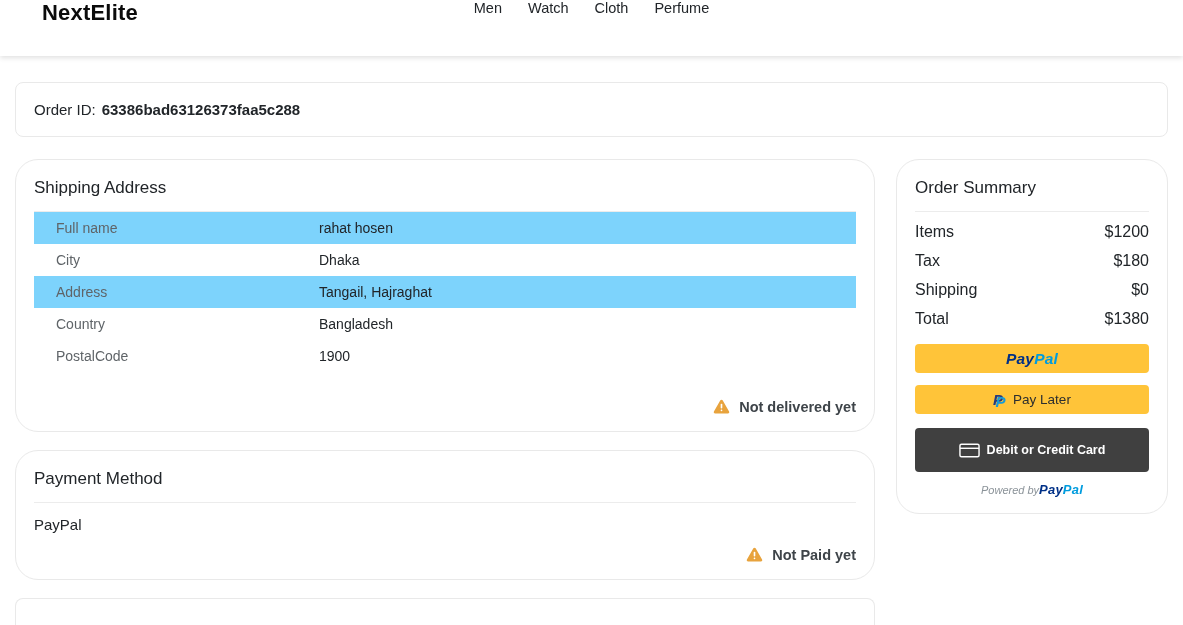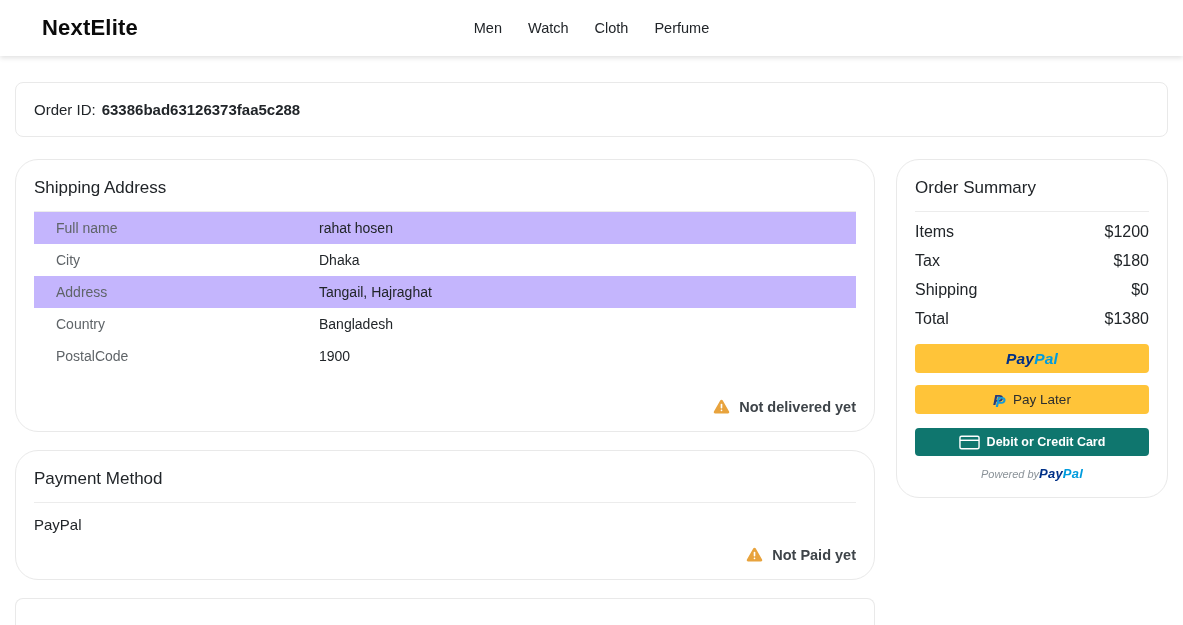--- a/index.html
+++ b/index.html
@@ -7,21 +7,20 @@
   body {
     font-family: "Liberation Sans", "DejaVu Sans", sans-serif;
     background: #ffffff;
     color: #212529;
   }
   
   .header {
     height: 56px;
     background: #fff;
     display: flex;
-    align-items: center;
     padding: 0 44px 0 42px;
     box-shadow: 0 2px 5px rgba(0,0,0,0.12);
     position: relative;
     z-index: 5;
   }
   .logo {
     font-size: 22px;
     font-weight: 800;
     letter-spacing: 0.2px;
     color: #0b0b0b;
@@ -94,21 +93,21 @@
     border-bottom: 1px solid #ececec;
   }
   
   .ship-table { width: 100%; }
   .ship-row {
     display: flex;
     align-items: center;
     height: 32px;
     font-size: 14px;
   }
-  .ship-row.striped { background: #c4b5fd; }
+  .ship-row.striped { background: #7dd3fc; }
   .ship-label {
     width: 285px;
     padding-left: 22px;
     color: #5f6468;
   }
   .ship-value { color: #212529; }
 
   .status-line {
     display: flex;
     justify-content: flex-end;
@@ -140,21 +139,21 @@
     height: 29px;
     border: none;
     border-radius: 4px;
     display: flex;
     align-items: center;
     justify-content: center;
     cursor: pointer;
     font-family: "Liberation Sans", "DejaVu Sans", sans-serif;
   }
   .btn-yellow { background: #FFC439; }
-  .btn-dark { background: #0f766e; margin-top: 14px; height: 28px; }
+  .btn-dark { background: #404040; margin-top: 14px; height: 44px; }
   .btn-paypal { margin-top: 11px; }
   .btn-paylater { margin-top: 12px; }
   .pp-wordmark { font-style: italic; font-weight: 700; font-size: 15.5px; letter-spacing: 0.2px; }
   .pp-pay { color: #003087; }
   .pp-pal { color: #009CDE; }
   .p-mono { position: relative; width: 13px; height: 17px; margin-right: 7px; font-style: italic; font-weight: 800; font-size: 15px; line-height: 17px; }
   .p-back { position: absolute; left: 0; top: 0; color: #253B80; }
   .p-front { position: absolute; left: 2.5px; top: 1.5px; color: #179BD7; }
   .paylater-text { font-size: 13.5px; font-weight: 500; color: #2C2E2F; }
   .debit-text { color: #fff; font-weight: 700; font-size: 12.5px; margin-left: 7px; }

